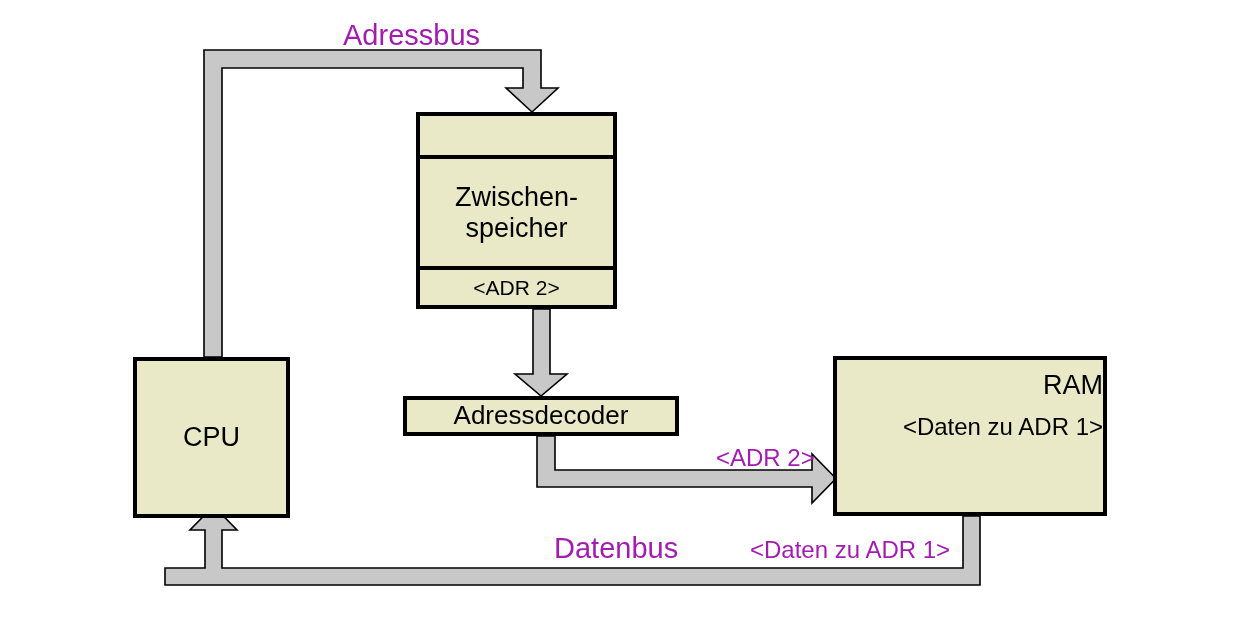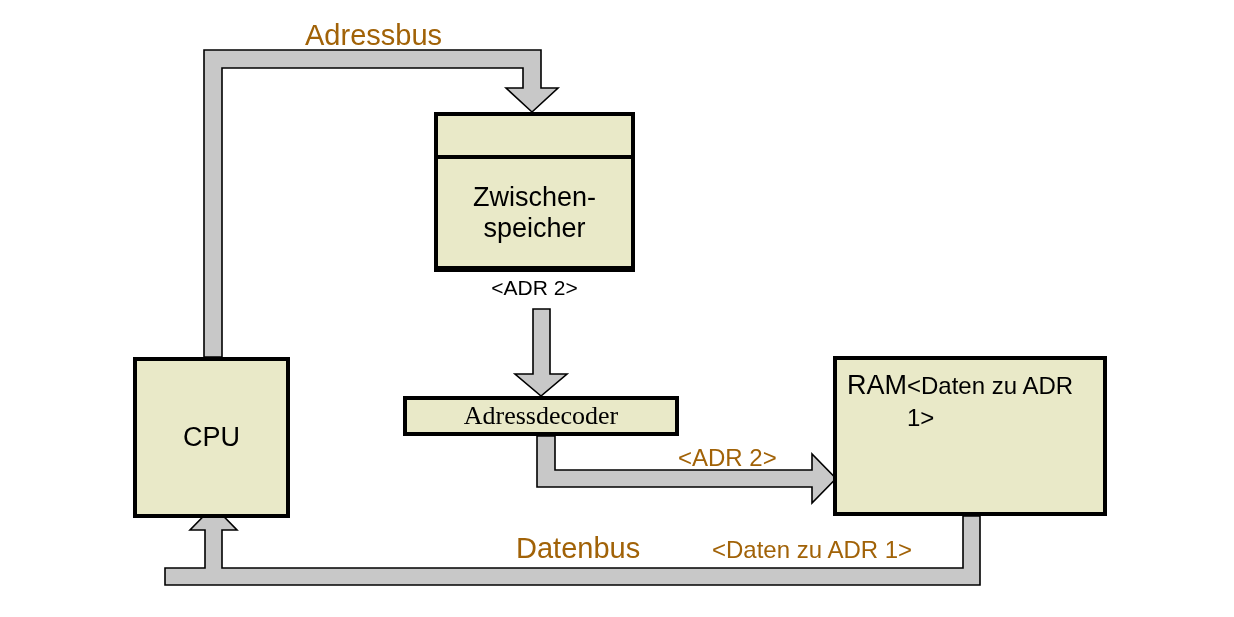--- a/index.html
+++ b/index.html
@@ -47,48 +47,49 @@
   .divider { border-bottom: 4px solid #000000; }
 
   
   #cpu-node {
     left: 133px; top: 357px; width: 157px; height: 161px;
   }
   #cpu-node .row { width: 100%; height: 100%; font-size: 27px; border-radius: 17px; }
 
   
   #buffer-node {
-    left: 434px; top: 112px; width: 201px; height: 160px;
+    left: 416px; top: 112px; width: 201px; height: 197px;
   }
   #buffer-node .r-top  { height: 43px; }
   #buffer-node .r-main { height: 111px; font-size: 27px; }
   #buffer-node .r-val  { height: 35px; font-size: 21px; }
 
   
   #decoder-node {
     left: 403px; top: 396px; width: 276px; height: 40px;
   }
-  #decoder-node .row { width: 100%; height: 100%; font-size: 26px; font-family: Liberation Serif, serif; }
+  #decoder-node .row { width: 100%; height: 100%; font-size: 26px; }
 
   
   #ram-node {
     left: 833px; top: 356px; width: 274px; height: 160px;
-    display: flex; flex-direction: row;
-    align-items: flex-start; justify-content: flex-start;
+    display: flex; flex-direction: column;
+    align-items: flex-end; justify-content: flex-start;
     padding-top: 10px;
     padding-left: 10px;
   }
   #ram-node .ram-title { font-size: 27px; margin-bottom: 10px; }
   #ram-node .ram-line  { font-size: 24px; line-height: 1.35; }
 
   .buslabel {
     position: absolute;
     z-index: 4;
     white-space: nowrap;
-    color: #a16207;
+    color: #a21caf;
+    margin-left: 38px;
   }
   #label-adressbus { left: 305px; top: 19px; font-size: 29px; }
   #label-adr2-arrow { left: 678px; top: 444px; font-size: 24px; }
   #label-datenbus { left: 516px; top: 532px; font-size: 29px; text-align: center; }
   #label-daten-adr1 { left: 712px; top: 536px; font-size: 24px; }
 </style>
 </head>
 <body>
 
 <div id="canvas">

